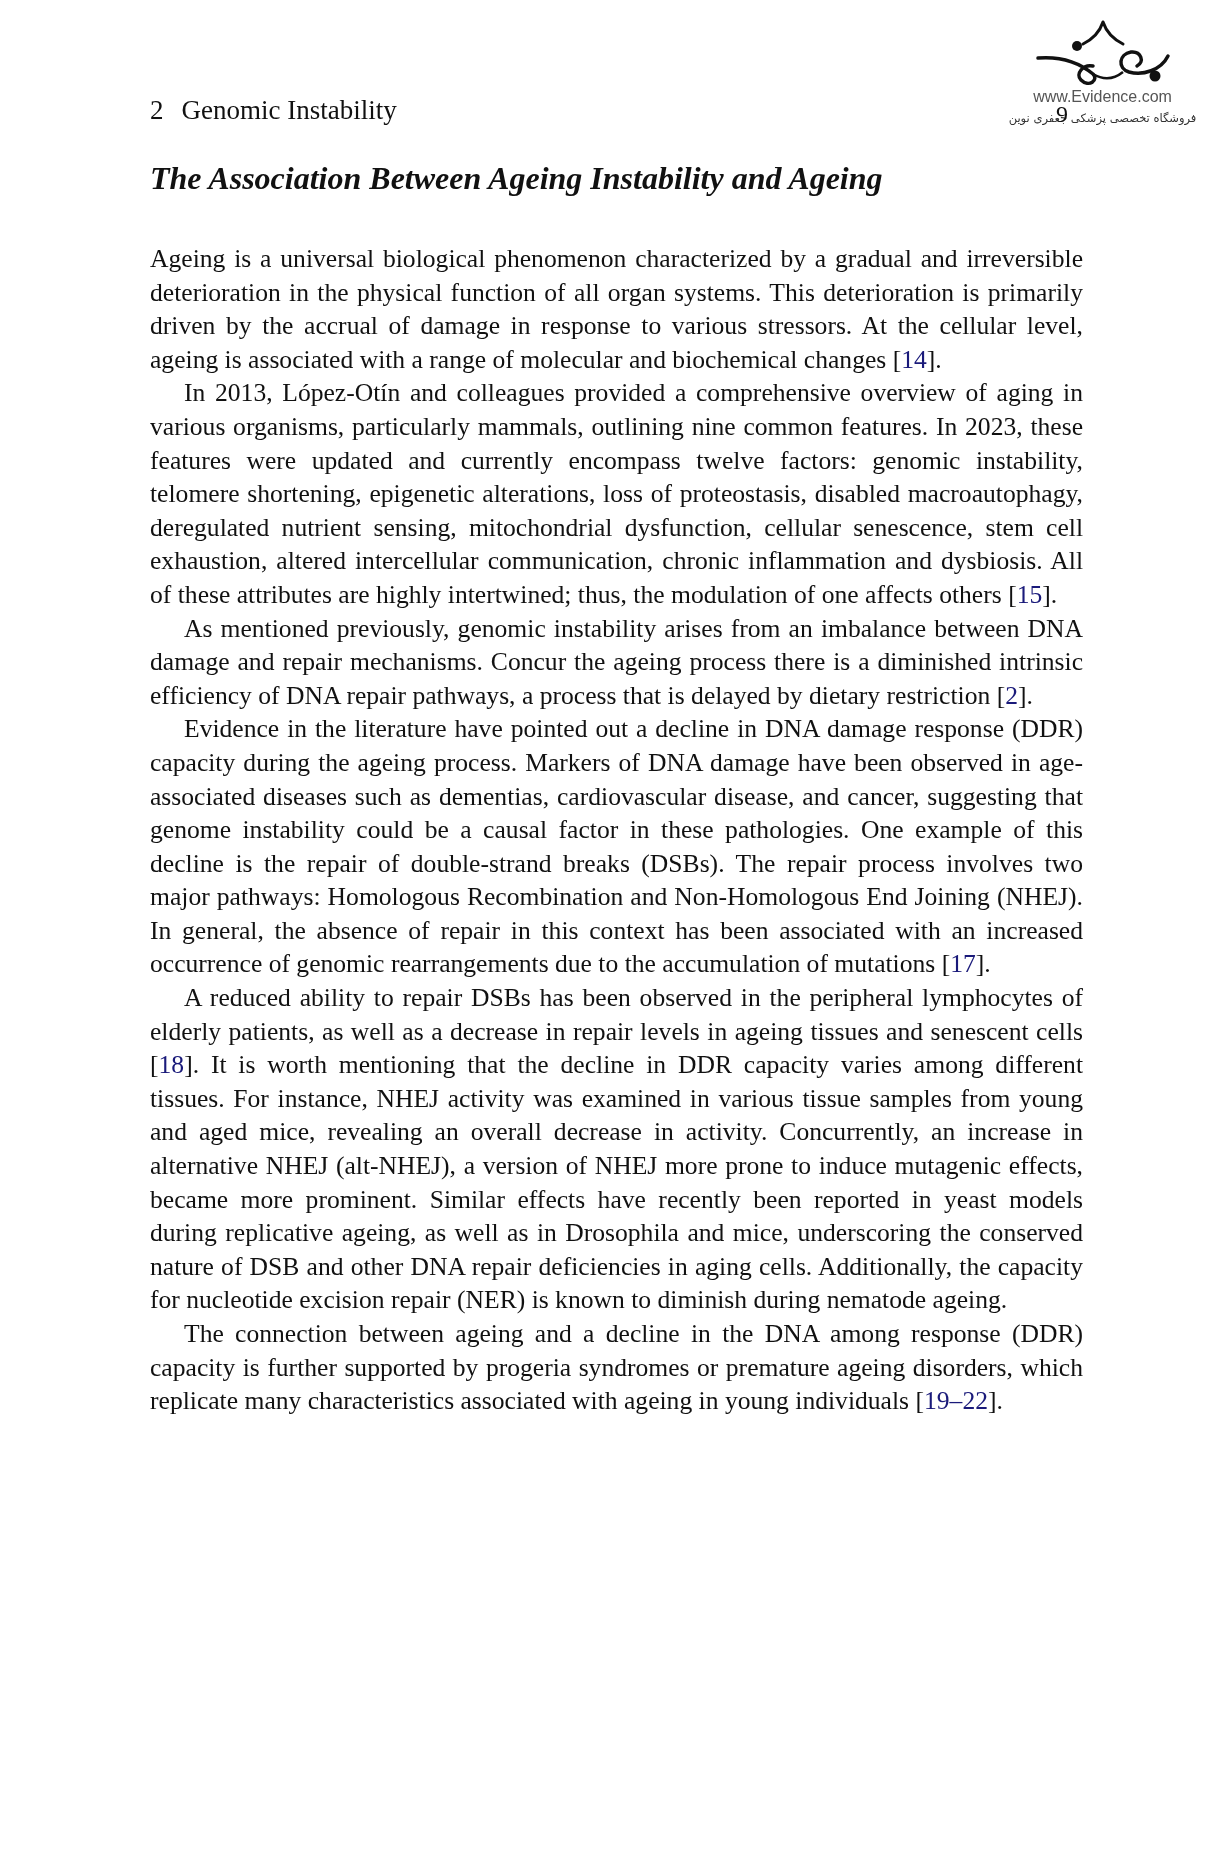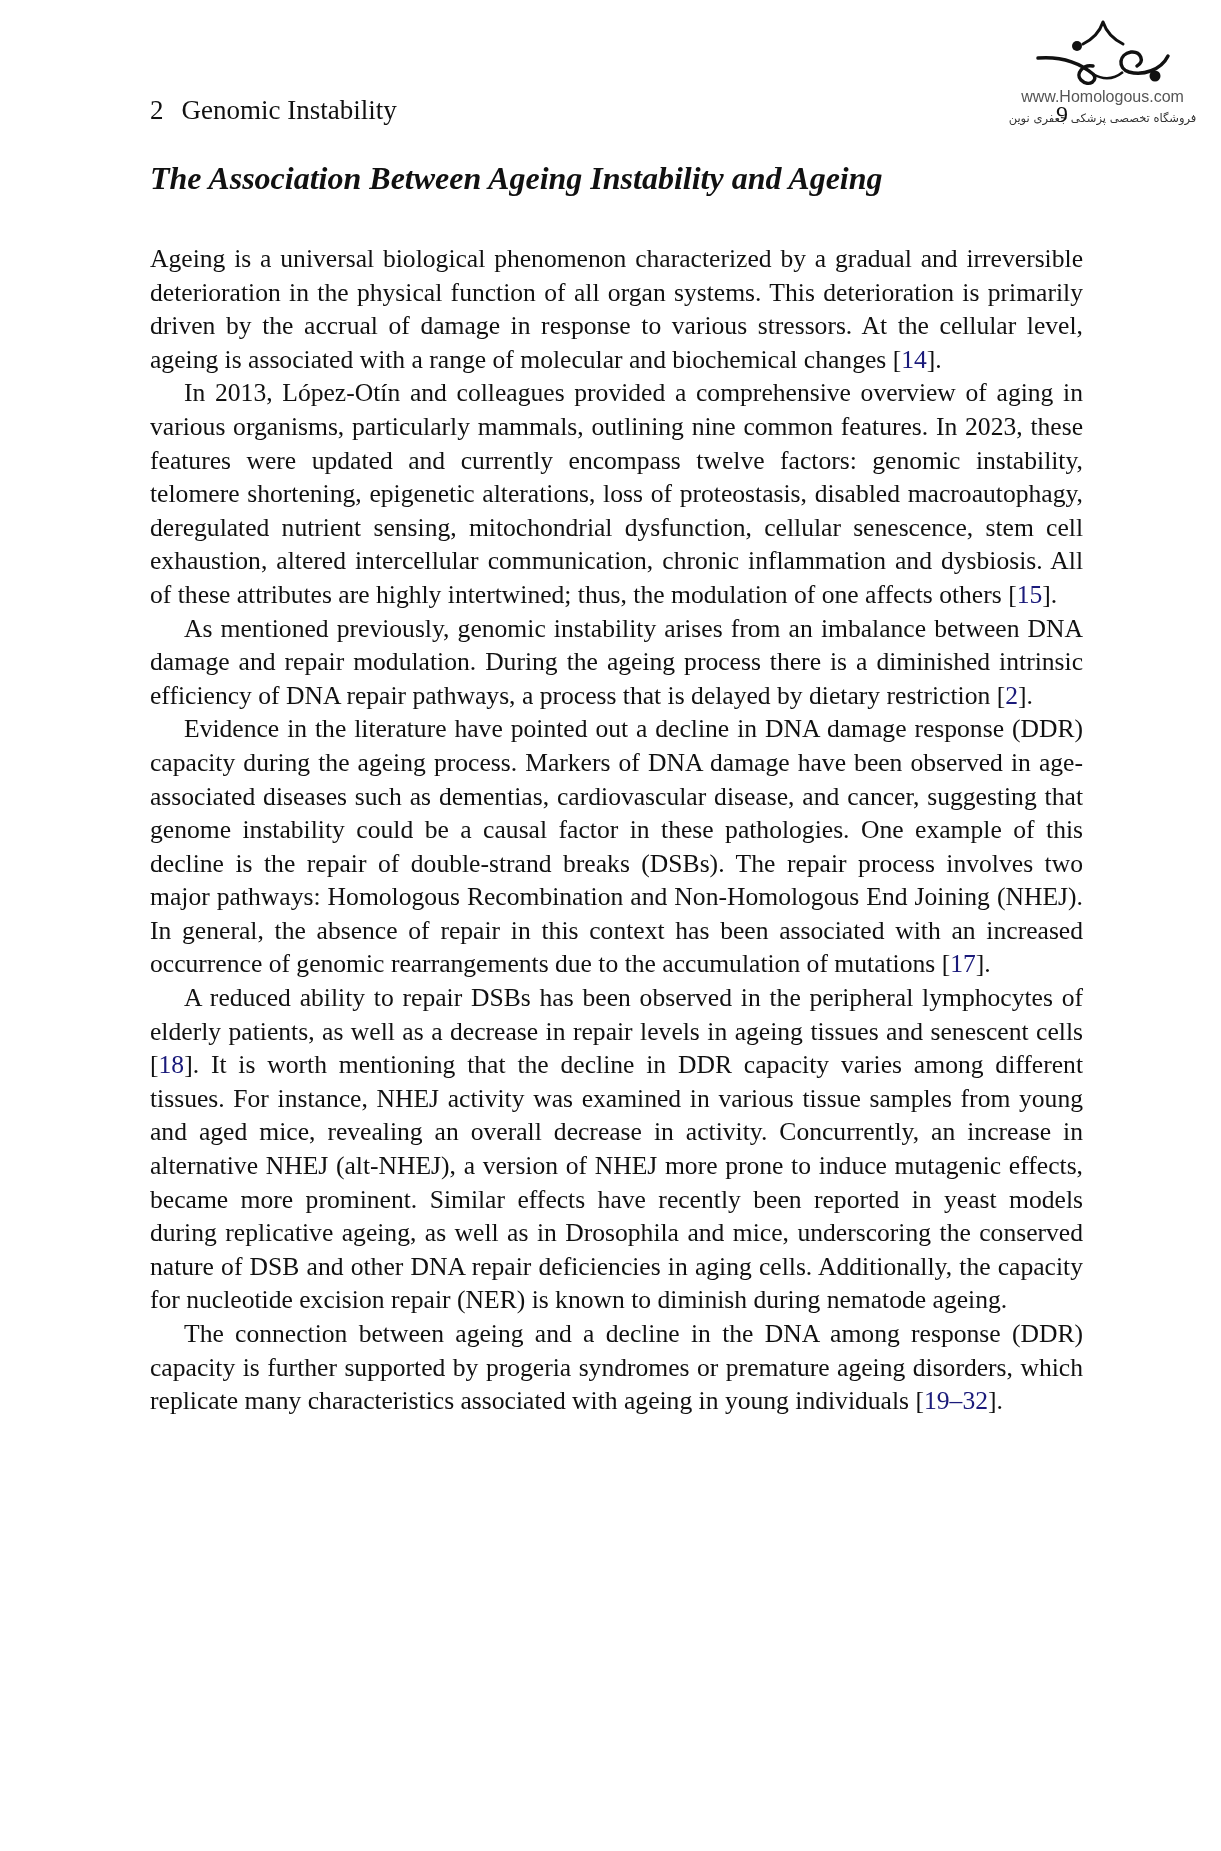--- a/index.html
+++ b/index.html
@@ -92,28 +92,28 @@
 
 <div class="watermark">
   <svg width="140" height="72" viewBox="0 0 140 72">
     <path d="M70 4 C66 16 58 22 50 26 M70 4 C74 16 82 22 90 26" stroke="#111" stroke-width="3" fill="none" stroke-linecap="round"></path>
     <circle cx="44" cy="28" r="5" fill="#111"></circle>
     <path d="M5 40 C30 38 48 46 60 56 C66 62 56 70 48 62 C42 56 50 46 60 48" stroke="#111" stroke-width="3.5" fill="none" stroke-linecap="round"></path>
     <path d="M135 38 C128 52 110 58 96 54 C84 50 86 36 98 34 C108 33 112 44 104 48" stroke="#111" stroke-width="3.5" fill="none" stroke-linecap="round"></path>
     <circle cx="122" cy="58" r="5.5" fill="#111"></circle>
     <path d="M60 56 C70 62 80 62 90 54" stroke="#111" stroke-width="2.5" fill="none"></path>
   </svg>
-  <div class="wm-url">www.Homologous.com</div>
+  <div class="wm-url">www.Evidence.com</div>
   <div class="wm-fa">فروشگاه تخصصی پزشکی جعفری نوین</div>
 </div>
 
 <div class="page-number">9</div>
 
 <h2 class="section-title">The Association Between Ageing Instability and Ageing</h2>
 
 <div class="body-text">
   <p class="first"><span>Ageing is a universal biological phenomenon characterized by a gradual and irre­versible deterioration in the physical function of all organ systems. This deterioration is primarily driven by the accrual of damage in response to various stressors. At the cellular level, ageing is associated with a range of molecular and biochemical changes </span>[<a class="cite">14</a>]<span>.</span></p>
   <p><span>In 2013, López-Otín and colleagues provided a comprehensive overview of aging in various organisms, particularly mammals, outlining nine common features. In 2023, these features were updated and currently encompass twelve factors: genomic instability, telomere shortening, epigenetic alterations, loss of proteostasis, disabled macroautophagy, deregulated nutrient sensing, mitochondrial dysfunction, cellular senescence, stem cell exhaustion, altered intercellular communication, chronic inflammation and dysbiosis. All of these attributes are highly intertwined; thus, the modulation of one affects others </span>[<a class="cite">15</a>]<span>.</span></p>
-  <p><span>As mentioned previously, genomic instability arises from an imbalance between DNA damage and repair modulation. During the ageing process there is a diminished intrinsic efficiency of DNA repair pathways, a process that is delayed by dietary restriction </span>[<a class="cite">2</a>]<span>.</span></p>
+  <p><span>As mentioned previously, genomic instability arises from an imbalance between DNA damage and repair mechanisms. Concur the ageing process there is a diminished intrinsic efficiency of DNA repair pathways, a process that is delayed by dietary restriction </span>[<a class="cite">2</a>]<span>.</span></p>
   <p><span>Evidence in the literature have pointed out a decline in DNA damage response (DDR) capacity during the ageing process. Markers of DNA damage have been observed in age-associated diseases such as dementias, cardiovascular disease, and cancer, suggesting that genome instability could be a causal factor in these patholo­gies. One example of this decline is the repair of double-strand breaks (DSBs). The repair process involves two major pathways: Homologous Recombination and Non-Homologous End Joining (NHEJ). In general, the absence of repair in this context has been associated with an increased occurrence of genomic rearrangements due to the accumulation of mutations </span>[<a class="cite">17</a>]<span>.</span></p>
   <p><span>A reduced ability to repair DSBs has been observed in the peripheral lympho­cytes of elderly patients, as well as a decrease in repair levels in ageing tissues and senescent cells </span>[<a class="cite">18</a>]<span>. It is worth mentioning that the decline in DDR capacity varies among different tissues. For instance, NHEJ activity was examined in various tissue samples from young and aged mice, revealing an overall decrease in activity. Concur­rently, an increase in alternative NHEJ (alt-NHEJ), a version of NHEJ more prone to induce mutagenic effects, became more prominent. Similar effects have recently been reported in yeast models during replicative ageing, as well as in Drosophila and mice, underscoring the conserved nature of DSB and other DNA repair deficiencies in aging cells. Additionally, the capacity for nucleotide excision repair (NER) is known to diminish during nematode ageing.</span></p>
-  <p><span>The connection between ageing and a decline in the DNA among response (DDR) capacity is further supported by progeria syndromes or premature ageing disorders, which replicate many characteristics associated with ageing in young individuals </span>[<a class="cite">19–32</a>]<span>.</span></p>
+  <p><span>The connection between ageing and a decline in the DNA among response (DDR) capacity is further supported by progeria syndromes or premature ageing disorders, which replicate many characteristics associated with ageing in young individuals </span>[<a class="cite">19–22</a>]<span>.</span></p>
 </div>
 
 </body></html>

